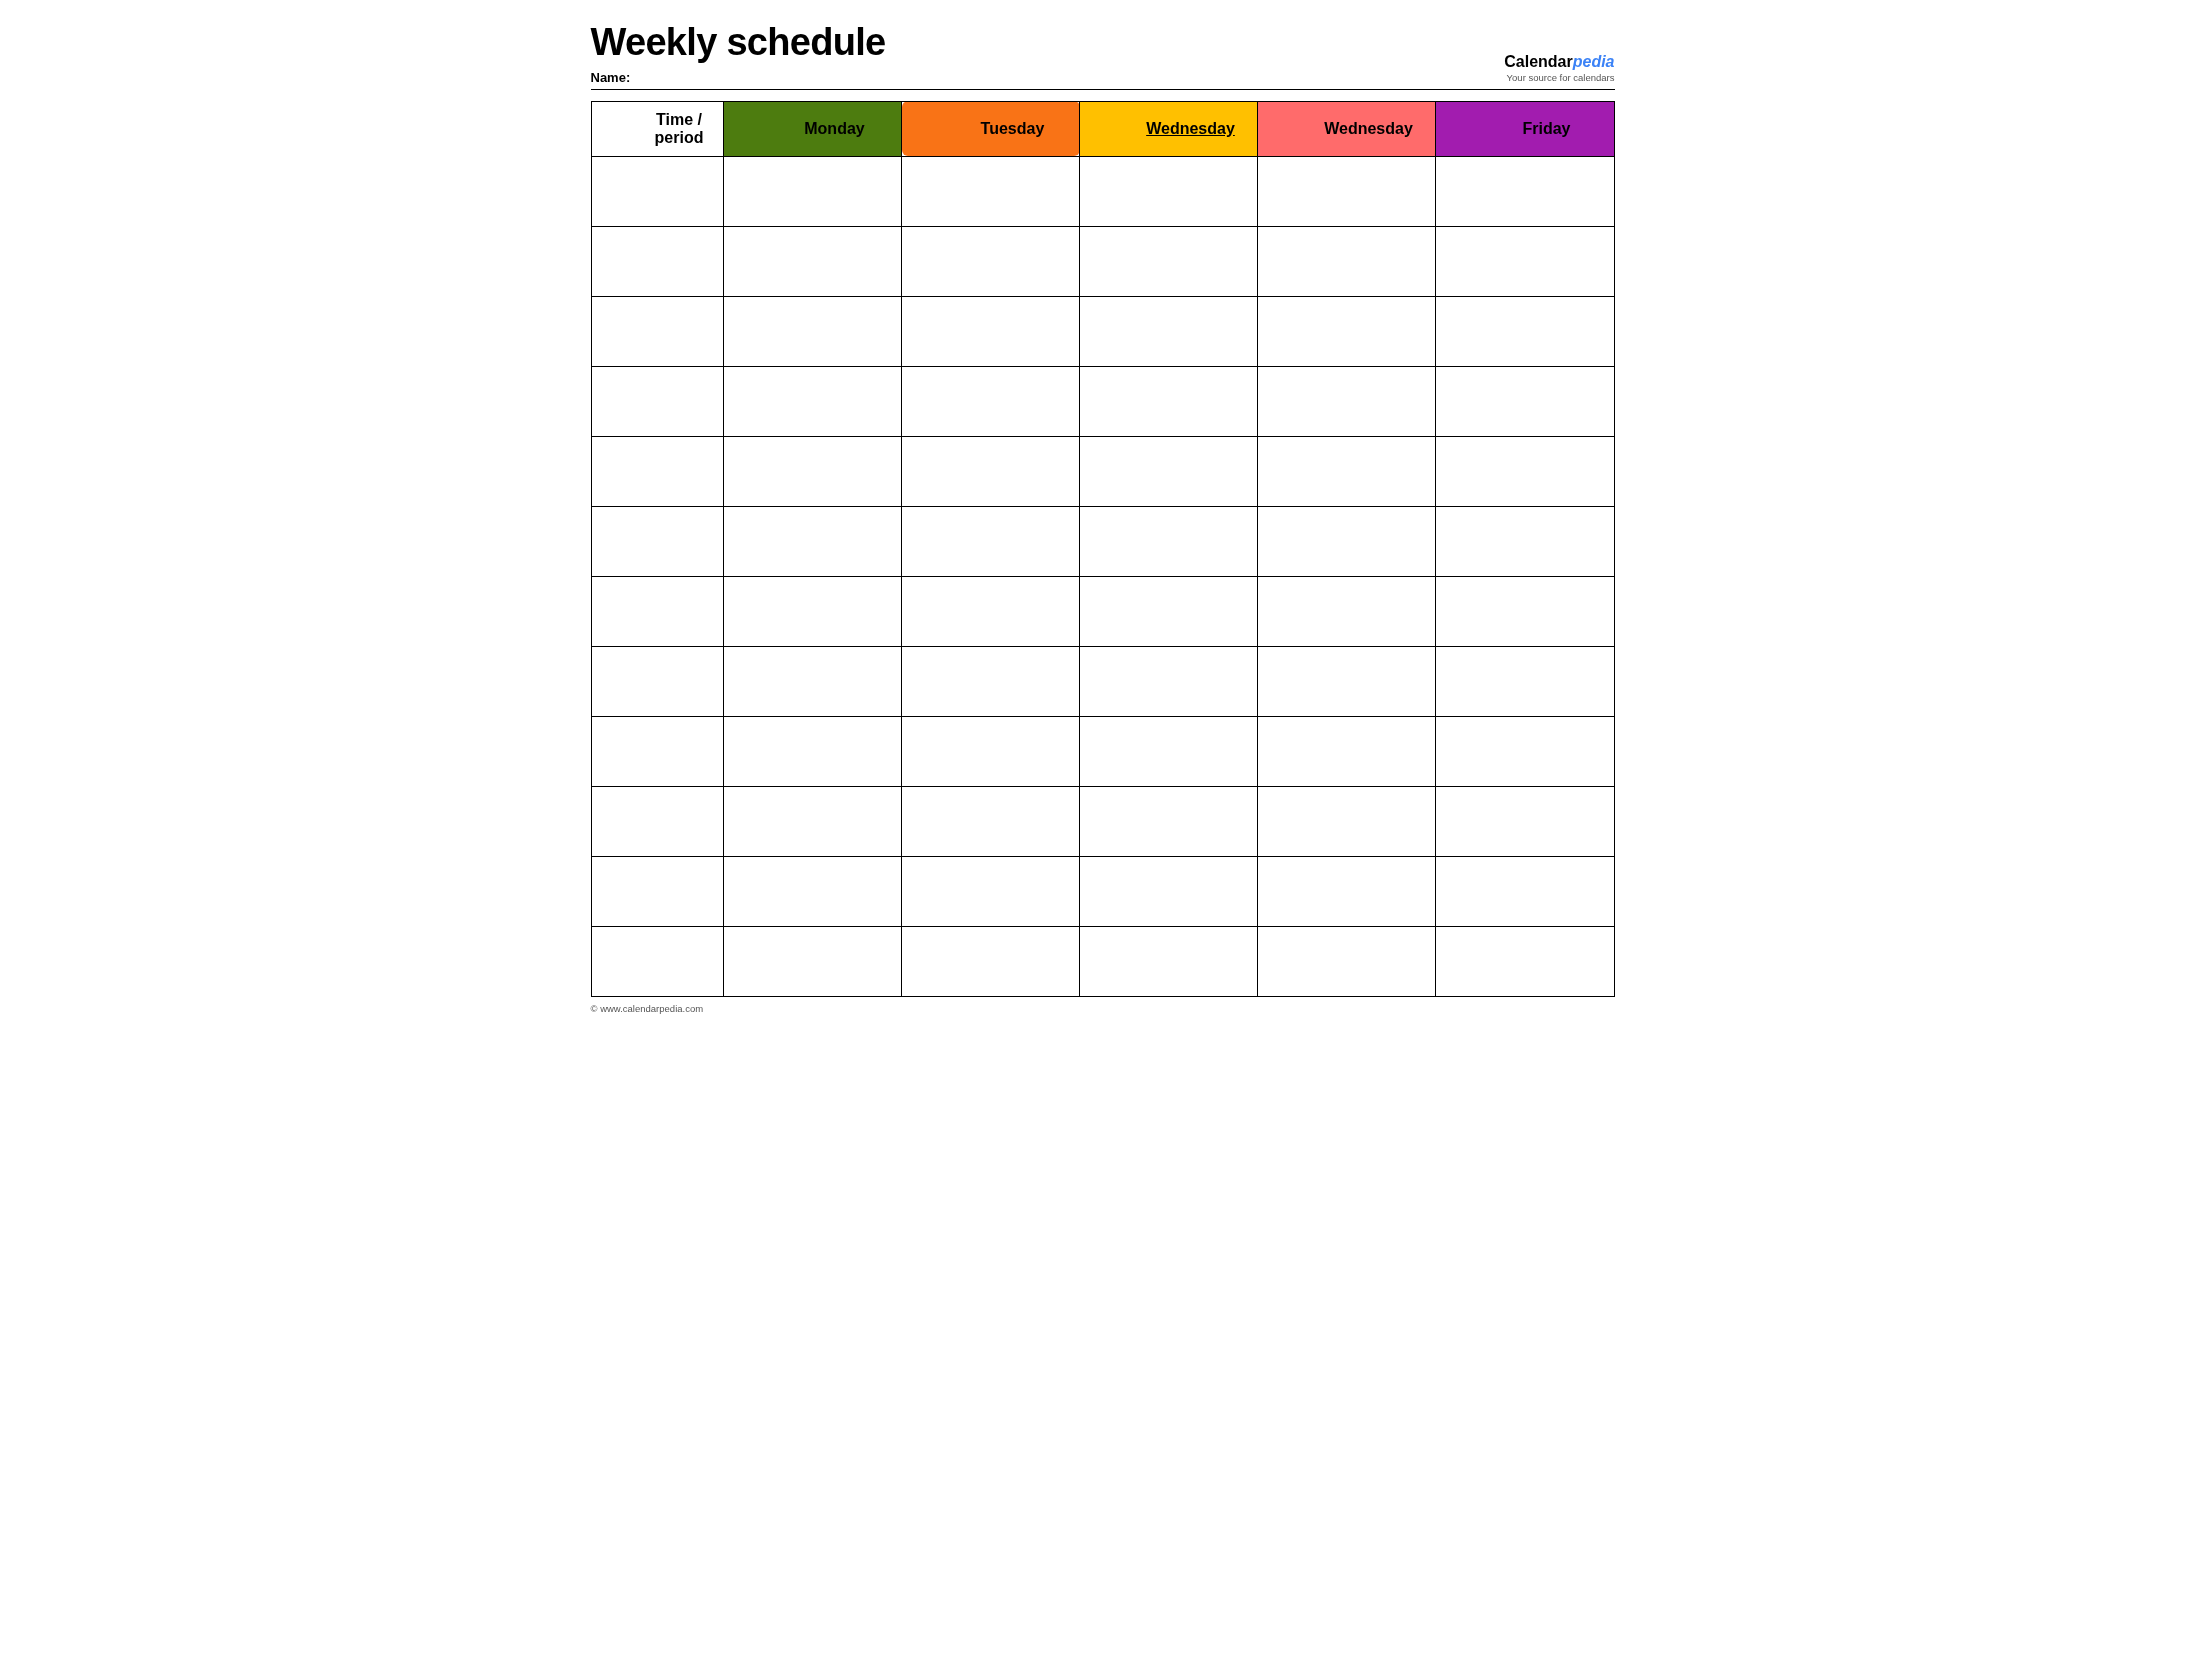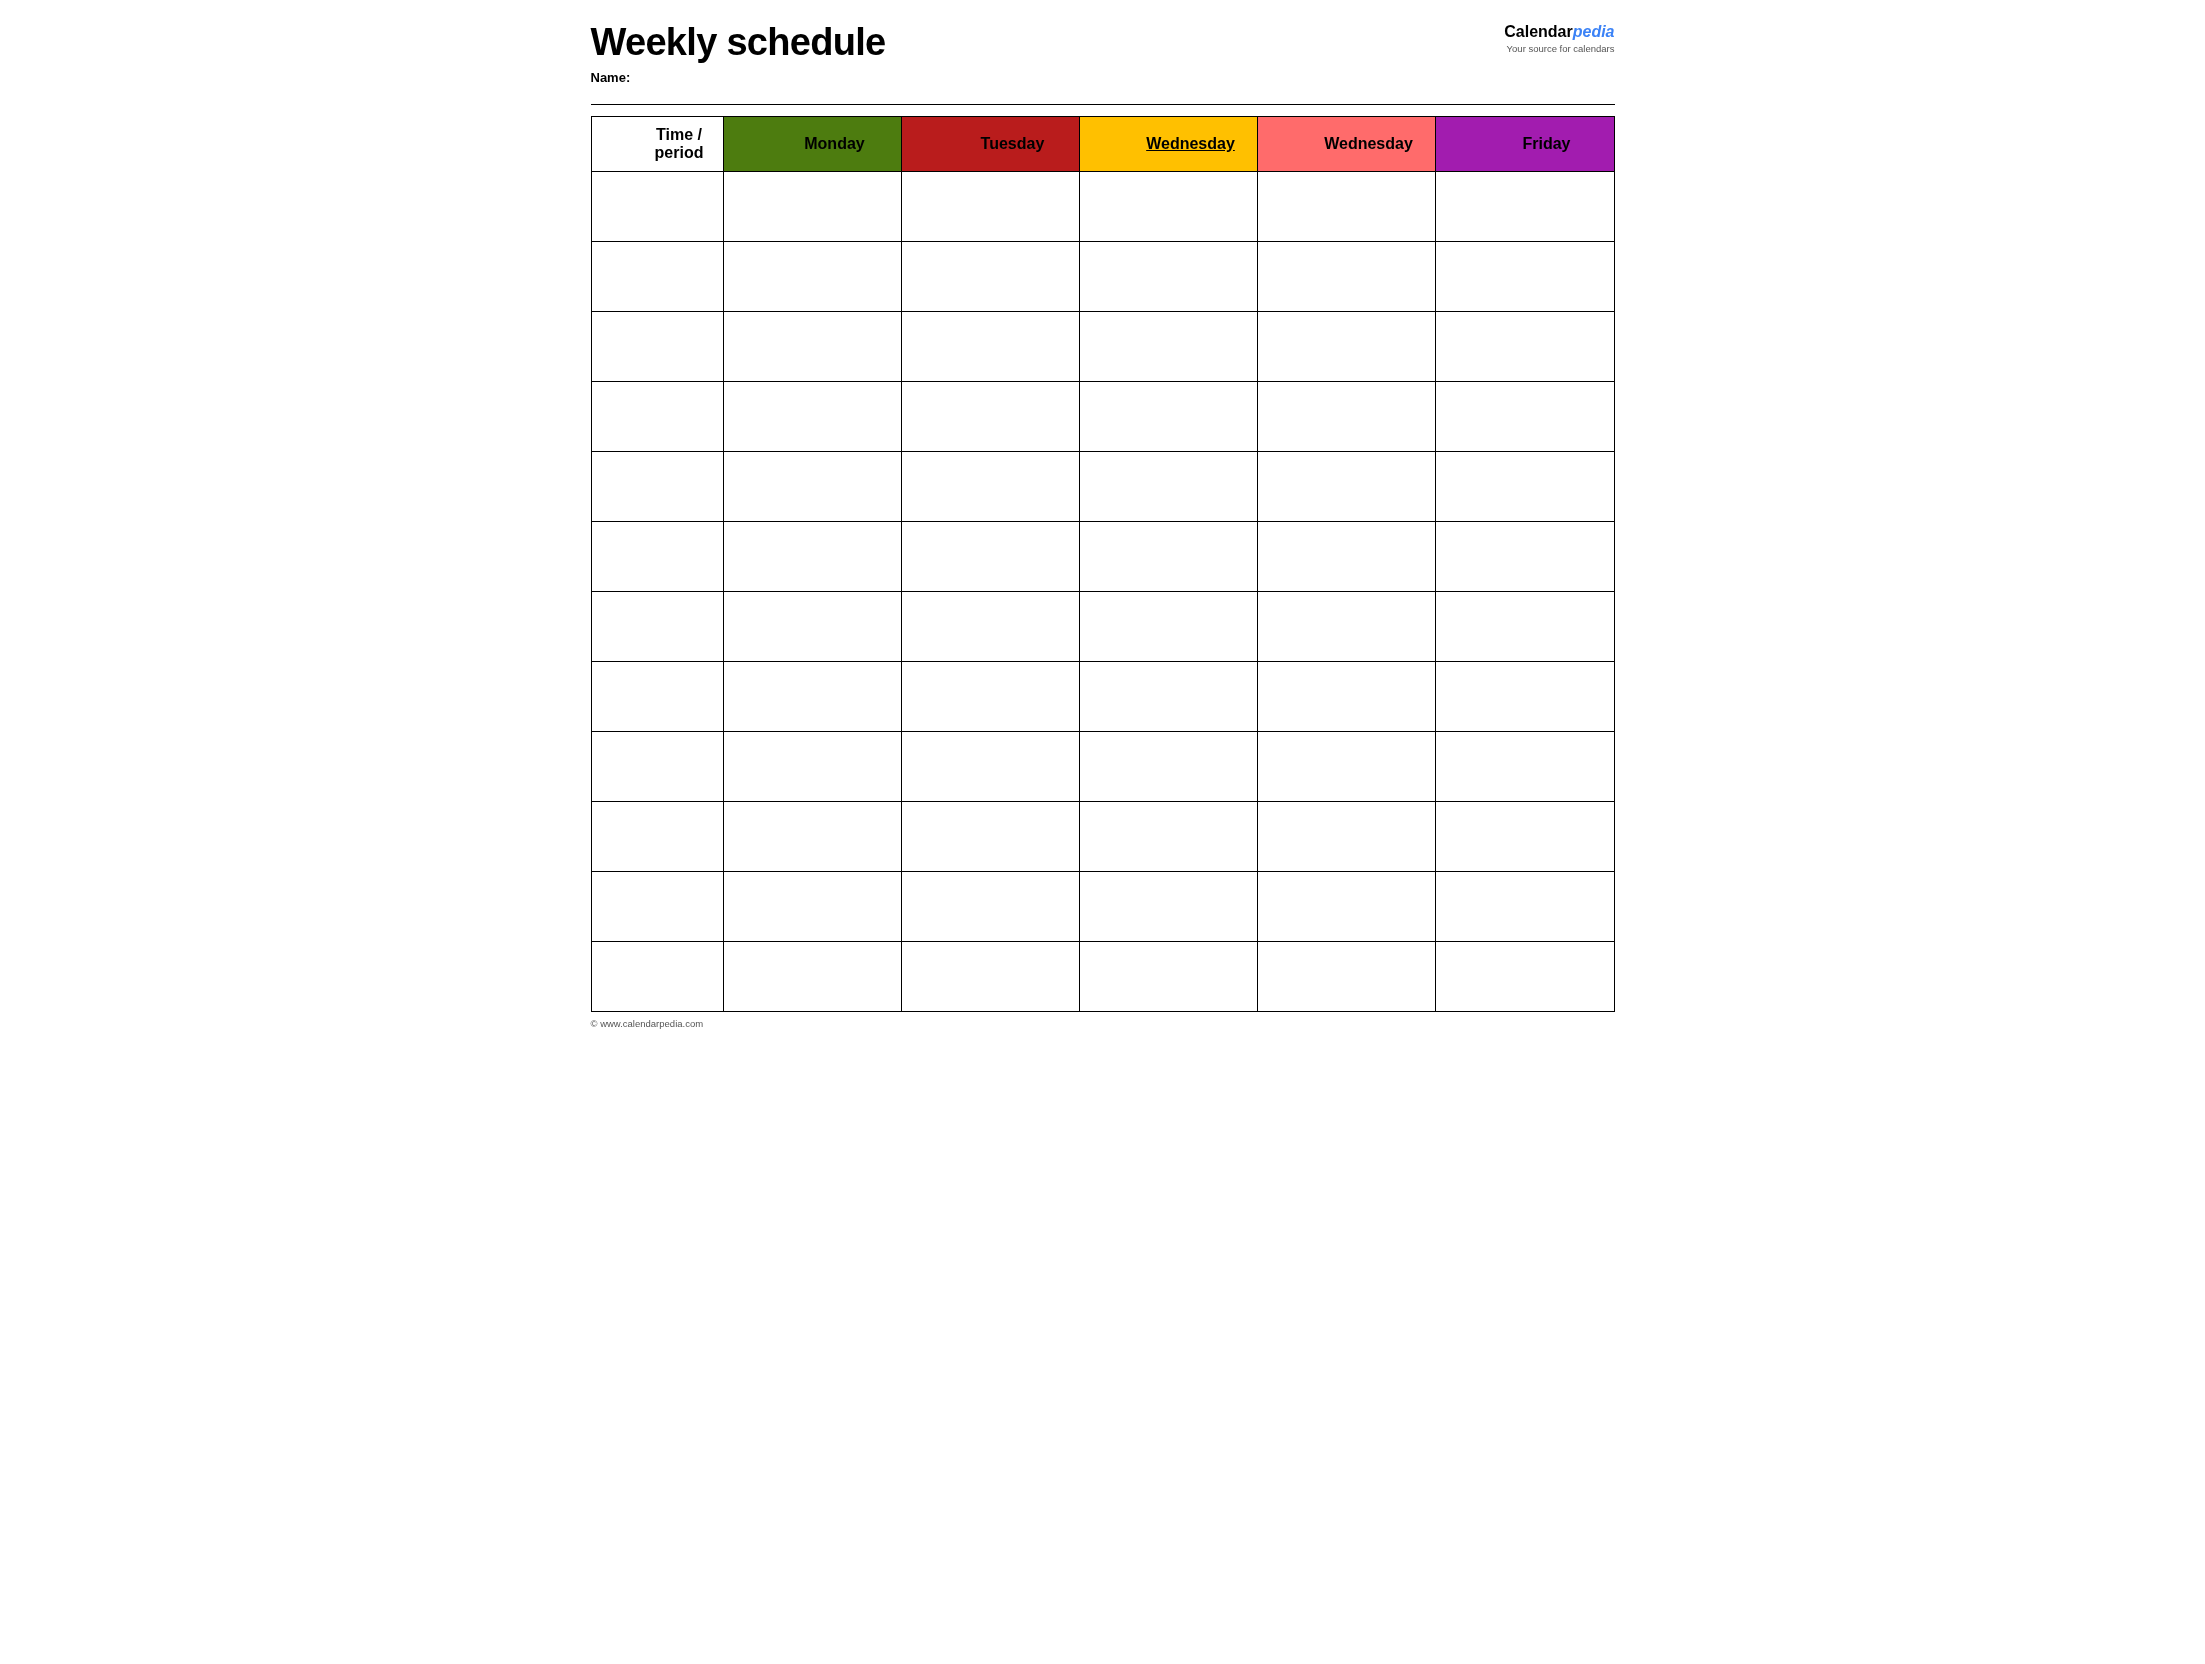--- a/index.html
+++ b/index.html
@@ -17,22 +17,22 @@
 
     .page-container {
       max-width: 1024px;
       margin: 0 auto;
       position: relative;
     }
 
     .header-section {
       display: flex;
       justify-content: space-between;
-      align-items: flex-start;
-      margin-bottom: 19px;
+      align-items: flex-end;
+      margin-bottom: 4px;
     }
 
     .title-area {
       display: flex;
       flex-direction: column;
     }
 
     .main-title {
       font-size: 38px;
       font-weight: 900;
@@ -107,22 +107,23 @@
       width: 13%;
       background-color: #ffffff;
     }
 
     .col-monday {
       background-color: #4d7c0f;
       width: 17.4%;
     }
 
     .col-tuesday {
-      background-color: #b91c1c;
-      width: 17.4%;
+      background-color: #f97316;
+      width: 17.4%;
+      border-radius: 6px;
     }
 
     .col-wednesday {
       background-color: #ffc000;
       width: 17.4%;
       text-decoration: underline;
     }
 
     .col-thursday {
       background-color: #ff6b6b;

